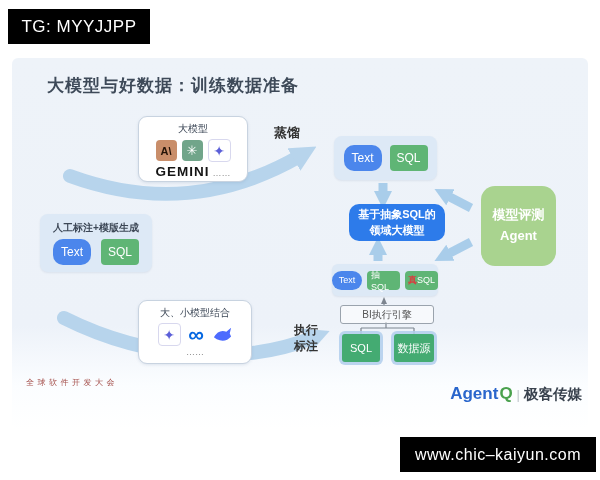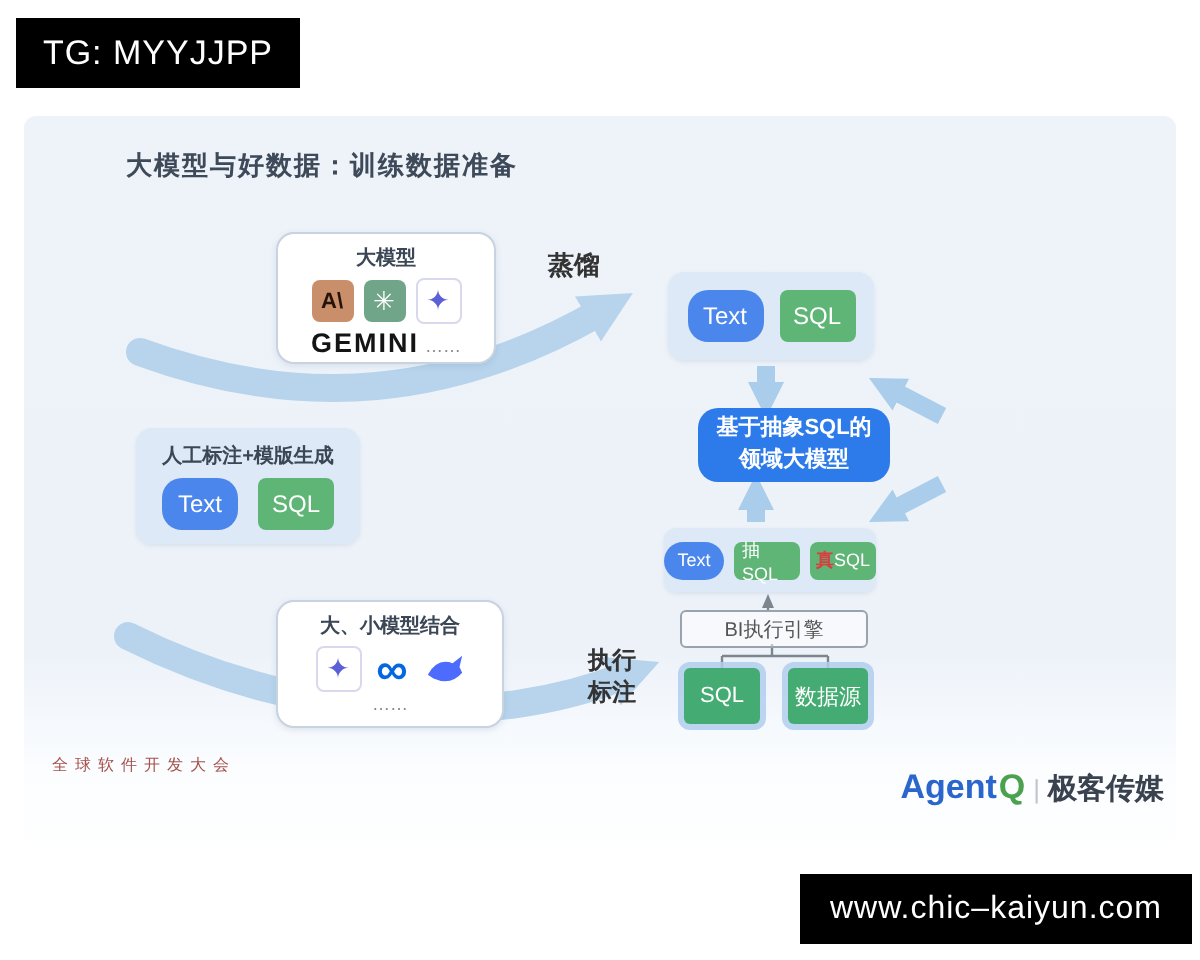--- a/index.html
+++ b/index.html
@@ -14,30 +14,30 @@
     font-size:17px;letter-spacing:0.5px;
   }
   .tg-badge{left:8px;top:9px;width:142px;height:35px;}
   .www-badge{left:400px;top:437px;width:196px;height:35px;font-size:16px;}
   .slide{
     position:absolute;left:12px;top:58px;width:576px;height:372px;
     background:linear-gradient(180deg,#eef3f9 0%,#edf2f9 72%,#fbfdff 88%,#ffffff 100%);
     border-radius:6px;overflow:hidden;
   }
   .slide-title{
-    position:absolute;left:51px;top:16px;font-size:13px;font-weight:bold;
+    position:absolute;left:35px;top:16px;font-size:17px;font-weight:bold;
     color:#3e4a59;letter-spacing:1px;
   }
   svg.arrows{position:absolute;left:0;top:0;width:576px;height:372px;}
   .panel{
     position:absolute;background:#fff;border:1px solid #c8d3e0;border-radius:9px;
     box-shadow:0 1px 3px rgba(80,110,150,0.15);
     display:flex;flex-direction:column;align-items:center;
   }
-  .panel .panel-label{font-size:10px;color:#3c4756;margin-top:5px;font-weight:bold;}
+  .panel .panel-label{font-size:10px;color:#3c4756;margin-top:5px;font-weight:normal;}
   .logo-row{display:flex;gap:5px;align-items:center;margin-top:3px;}
   .logo{width:21px;height:21px;border-radius:4px;display:flex;align-items:center;justify-content:center;font-weight:bold;}
   .logo-anthropic{background:#c98e6a;color:#241307;font-size:11px;}
   .logo-openai{background:#71a58a;color:#fff;font-size:13px;}
   .logo-tongyi{background:#fff;border:1px solid #d8d8ee;color:#5b5fd8;font-size:14px;}
   .logo-meta{color:#0668e1;font-size:22px;font-weight:bold;line-height:18px;}
   .brand-row{display:flex;align-items:baseline;gap:3px;margin-top:2px;}
   .brand{font-size:13.5px;font-weight:800;color:#141414;letter-spacing:1px;}
   .dots{font-size:9px;color:#888;}
   .tray{
@@ -136,33 +136,37 @@
     </div>
   </div>
 
   <div class="float-label" style="left:262px;top:66px;">蒸馏</div>
 
   <div class="tray" style="left:322px;top:78px;width:103px;height:44px;">
     <div class="chip chip-blue chip-md">Text</div>
     <div class="chip chip-green chip-md">SQL</div>
   </div>
 
-  <div class="tray tray-col" style="left:28px;top:156px;width:112px;height:58px;margin-left:28px;">
+  <div class="tray tray-col" style="left:28px;top:156px;width:112px;height:58px;">
     <div class="tray-title">人工标注+模版生成</div>
     <div class="row">
       <div class="chip chip-blue chip-md">Text</div>
       <div class="chip chip-green chip-md">SQL</div>
     </div>
   </div>
 
   <div class="center-box">
     <span>基于抽象SQL的</span>
     <span>领域大模型</span>
   </div>
 
+  <div class="agent-box">
+    <span>模型评测</span>
+    <span>Agent</span>
+  </div>
 
   <div class="tray" style="left:320px;top:206px;width:106px;height:32px;gap:5px;border-radius:6px;">
     <div class="chip chip-blue chip-sm">Text</div>
     <div class="chip chip-green chip-sm">抽SQL</div>
     <div class="chip chip-green chip-sm">
       <span class="prefix-red">真</span>
         <span>SQL</span>
     </div>
   </div>
 

